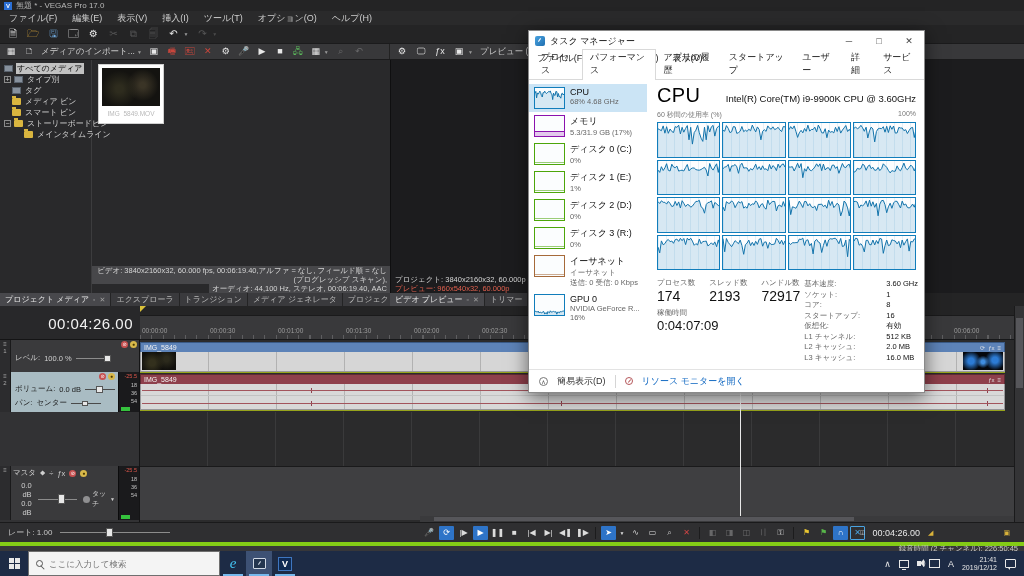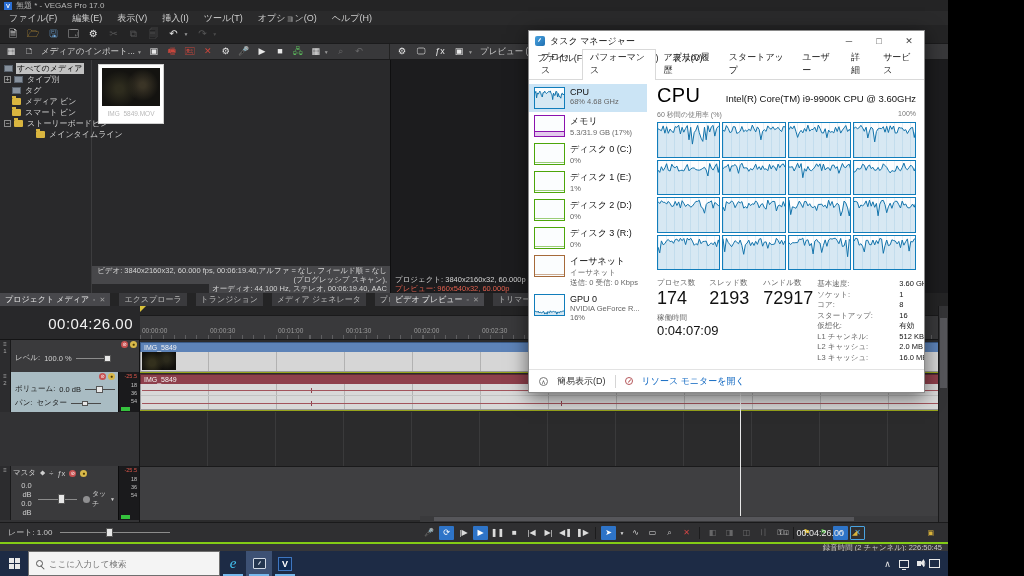--- a/index.html
+++ b/index.html
@@ -1,17 +1,17 @@
 <!DOCTYPE html>
 <html><head>
 <meta charset="utf-8">
 <style>
   *{box-sizing:border-box;margin:0;padding:0}
   html,body{background:#000}
-  .screen{position:relative;width:948px;height:576px;overflow:hidden;
+  .screen{position:relative;width:1024px;height:576px;overflow:hidden;
     font-family:"Liberation Sans","DejaVu Sans",sans-serif;background:#2c2c2e;color:#c8c8c8;cursor:default}
   .g::before{content:attr(data-g)}
   
   .vg-title{height:11px;background:#242425;display:flex;align-items:center;gap:4px;padding:0 4px;font-size:8px;color:#b9b9b9}
   .vlogo{width:8px;height:8px;background:#2a6fd6;color:#fff;font-size:6px;font-weight:bold;display:flex;align-items:center;justify-content:center}
   .vg-menu{height:14px;background:#2a2a2b;display:flex;align-items:center;gap:15px;padding:0 9px;font-size:9px;color:#cfcfcf}
   .vg-tb1{height:19px;background:#242425;border-bottom:1px solid #1b1b1c;display:flex;align-items:center;gap:8px;padding:0 7px;font-size:11px;color:#b9b9b9}
   .tbico{display:inline-flex;align-items:center;justify-content:center;min-width:12px;height:14px;font-size:10px;line-height:1}
   .dim{opacity:.32}
   .yellow{color:#d9a73a}.blue{color:#6fa8dc}.red{color:#c9463c}.green{color:#5cb85c}.white{color:#e8e8e8}
@@ -20,41 +20,41 @@
   .tb2-left{width:390px;display:flex;align-items:center;gap:6px;padding:0 5px;font-size:8.5px;color:#d0d0d0;border-right:1px solid #222}
   .tb2-right{flex:1;display:flex;align-items:center;gap:7px;padding:0 6px;font-size:8.5px;color:#d0d0d0}
   .tb2 .tbico{font-size:9px}
   
   .vg-main{height:233px;display:flex}
   .vg-left{width:390px;display:flex;position:relative;background:#29292b}
   .vg-tree{width:92px;border-right:1px solid #3c3c3e;padding-top:3px}
   .tree-item{height:11px;display:flex;align-items:center;gap:3px;padding-left:4px;font-size:8px;color:#cfcfcf;white-space:nowrap}
   .tree-item .lbl{padding:0 1px}
   .tree-item.sel .lbl{background:#c2c2c2;color:#000}
-  .indent1{padding-left:12px}.indent2{padding-left:36px}
+  .indent1{padding-left:12px}.indent2{padding-left:24px}
   .twisty{width:7px;height:7px;border:1px solid #8b8b8b;color:#ccc;font-size:7px;line-height:5px;text-align:center;background:#2a2a2b;flex:none}
   .fold{width:9px;height:7px;background:#d9b53f;border-radius:1px;position:relative;flex:none}
   .fold::before{content:'';position:absolute;top:-2px;left:0;width:4px;height:2px;background:#d9b53f}
   .mico{width:9px;height:7px;background:#87919d;border:1px solid #59626d;flex:none}
   .media-pane{flex:1;position:relative}
   .clip-card{position:absolute;left:6px;top:4px;width:66px;height:60px;background:#fff;border:1px solid #d0d0d0;padding:3px;cursor:pointer}
   .clip-thumb{width:100%;height:38px;background:
      radial-gradient(circle at 30% 55%, #2e2c1e 0 8%, transparent 40%),
      radial-gradient(circle at 70% 45%, #3a3426 0 6%, transparent 35%),
      #141310}
   .clip-name{font-size:6.5px;color:#b9b9b9;text-align:center;margin-top:4px;white-space:nowrap;overflow:hidden}
   .vg-info{position:absolute;right:0;bottom:0;text-align:right;font-size:7.5px;line-height:9px;color:#d5d5d5}
   .vg-info span{background:#47474a;padding:0 3px;display:inline-block}
   .vg-right{flex:1;background:#1c1c1e;border-left:1px solid #0f0f10;position:relative}
   .vg-rinfo{position:absolute;left:4px;bottom:0;font-size:7.5px;line-height:9px}
   .vg-rinfo .l1{color:#d5d5d5}.vg-rinfo .l2{color:#e0604e}
   
   .vg-tabs{height:13px;background:#242425;display:flex;font-size:8px;color:#b9b9b9}
   .tabgrp-l{width:390px;display:flex}.tabgrp-r{flex:1;display:flex}
-  .dtab{background:#3a3a3d;margin-right:9px;padding:0 5px;display:flex;align-items:center;gap:4px;white-space:nowrap;cursor:pointer}
+  .dtab{background:#3a3a3d;margin-right:1px;padding:0 5px;display:flex;align-items:center;gap:4px;white-space:nowrap;cursor:pointer}
   .dtab.active{background:#48484c;color:#e4e4e4}
   .dtab .wctl{font-size:7px;color:#9f9f9f}
   
   .vg-tl{position:relative;height:216px;background:#2b2b2c;overflow:hidden}
   .tl-headcol{position:absolute;left:0;top:0;width:140px;height:216px;background:#323234;border-right:1px solid #141415}
   .tl-timebox{position:absolute;left:0;top:0;width:140px;height:34px;background:#28282a;border-bottom:1px solid #141415;
      color:#f2f2f2;font-size:15px;text-align:right;padding:9px 7px 0 0;letter-spacing:.5px}
   .tl-markerstrip{position:absolute;left:140px;right:10px;top:0;height:10px;background:#242425;border-bottom:1px solid #1a1a1b}
   .mk-yellow{position:absolute;left:0;top:0;width:0;height:0;border-left:6px solid #d9c13a;border-bottom:6px solid transparent}
   .tl-ruler{position:absolute;left:140px;right:10px;top:10px;height:24px;background:#39393b;border-bottom:1px solid #17181a}
@@ -122,21 +122,21 @@
   .rslid{position:relative;width:110px;height:1px;background:#8c8c8c}
   .rslid .knob{position:absolute;left:46px;top:-4px;width:7px;height:9px;background:#e8e8e8;border:1px solid #555}
   .tbtns{display:flex;align-items:center;gap:2px;margin-left:122px}
   .tbtn{min-width:15px;height:14px;display:inline-flex;align-items:center;justify-content:center;font-size:8px;color:#dcdcdc;border-radius:1px}
   .tbtn.on{background:#2e74c8;color:#fff}
   .tbtn.framed{border:1px solid #4aa3e0;color:#4aa3e0}
   .tsep{width:1px;height:12px;background:#1c1c1d;margin:0 3px}
   .tr-right{position:absolute;right:14px;display:flex;align-items:center;gap:8px;color:#e8e8e8}
   .tr-right .time{font-size:9px}
   .ylw{color:#d9b23a;font-size:7px}
-  .vg-status{height:9px;background:#37373a;border-top:2px solid #84cc16;font-size:7.5px;color:#c9c9c9;display:flex;align-items:center;justify-content:flex-end;padding-right:6px}
+  .vg-status{height:9px;background:#37373a;border-top:4px solid #84cc16;font-size:7.5px;color:#c9c9c9;display:flex;align-items:center;justify-content:flex-end;padding-right:6px}
   
   .tm{position:absolute;left:528px;top:30px;width:397px;height:363px;background:#fff;border:1px solid #8a8a8a;
       box-shadow:0 4px 18px rgba(0,0,0,.55);color:#222;z-index:5;font-size:9px}
   .tm-title{height:20px;display:flex;align-items:center;padding-left:6px;gap:5px;background:#fff}
   .tm-appico{width:10px;height:10px;border-radius:2px;background:linear-gradient(135deg,#4aa3e0,#1f6fb0);position:relative}
   .tm-appico::after{content:'';position:absolute;left:4px;top:2px;width:1px;height:4px;background:#fff;transform:rotate(35deg)}
   .tm-title .t{font-size:9px;color:#111}
   .tm-ctl{margin-left:auto;display:flex;height:100%}
   .tm-btn{width:30px;height:100%;display:flex;align-items:center;justify-content:center;font-size:9px;color:#444}
   .tm-menu{height:14px;display:flex;align-items:center;gap:14px;padding-left:8px;font-size:9px;color:#222;background:#fff}
@@ -160,21 +160,21 @@
   .axisrow{display:flex;font-size:7px;color:#767676;margin-top:3px}
   .axisrow .r{margin-left:auto}
   .coregrid{display:grid;grid-template-columns:repeat(4,1fr);gap:2px;margin-top:2px;height:148px}
   .core{border:1px solid #117dbb;position:relative;overflow:hidden;background:#fdfdfe;
     background-image:repeating-linear-gradient(90deg,rgba(17,125,187,.10) 0 1px,transparent 1px 8px)}
   .statsrow{display:flex;margin-top:8px}
   .stat-l{width:178px}
   .srow{display:flex;gap:14px;margin-bottom:4px}
   .stat .sl{font-size:7.5px;color:#666;white-space:nowrap}
   .stat .sv{font-size:17px;color:#111;font-weight:400;white-space:nowrap}
-  .stat .sv.md{font-size:18px}
+  .stat .sv.md{font-size:14px}
   .stat .sv.sm{font-size:13px}
   .stat-r{flex:1;padding:1px 0 0 4px}
   .rrow{display:flex;line-height:10.5px}
   .rrow .rl{width:82px;font-size:7.5px;color:#666;white-space:nowrap}
   .rrow .rv{font-size:7.5px;color:#111;white-space:nowrap}
   .tm-foot{height:23px;border-top:1px solid #e3e3e3;display:flex;align-items:center;gap:9px;padding-left:10px}
   .chev-circ{width:9px;height:9px;border:1px solid #777;border-radius:50%;color:#555;font-size:6px;line-height:8px;text-align:center}
   .tm-foot .simple{font-size:9px;color:#333}
   .vdiv{width:1px;height:13px;background:#d5d5d5}
   .gauge{width:8px;height:8px;border:1px solid #b5575a;border-radius:50%;position:relative}

